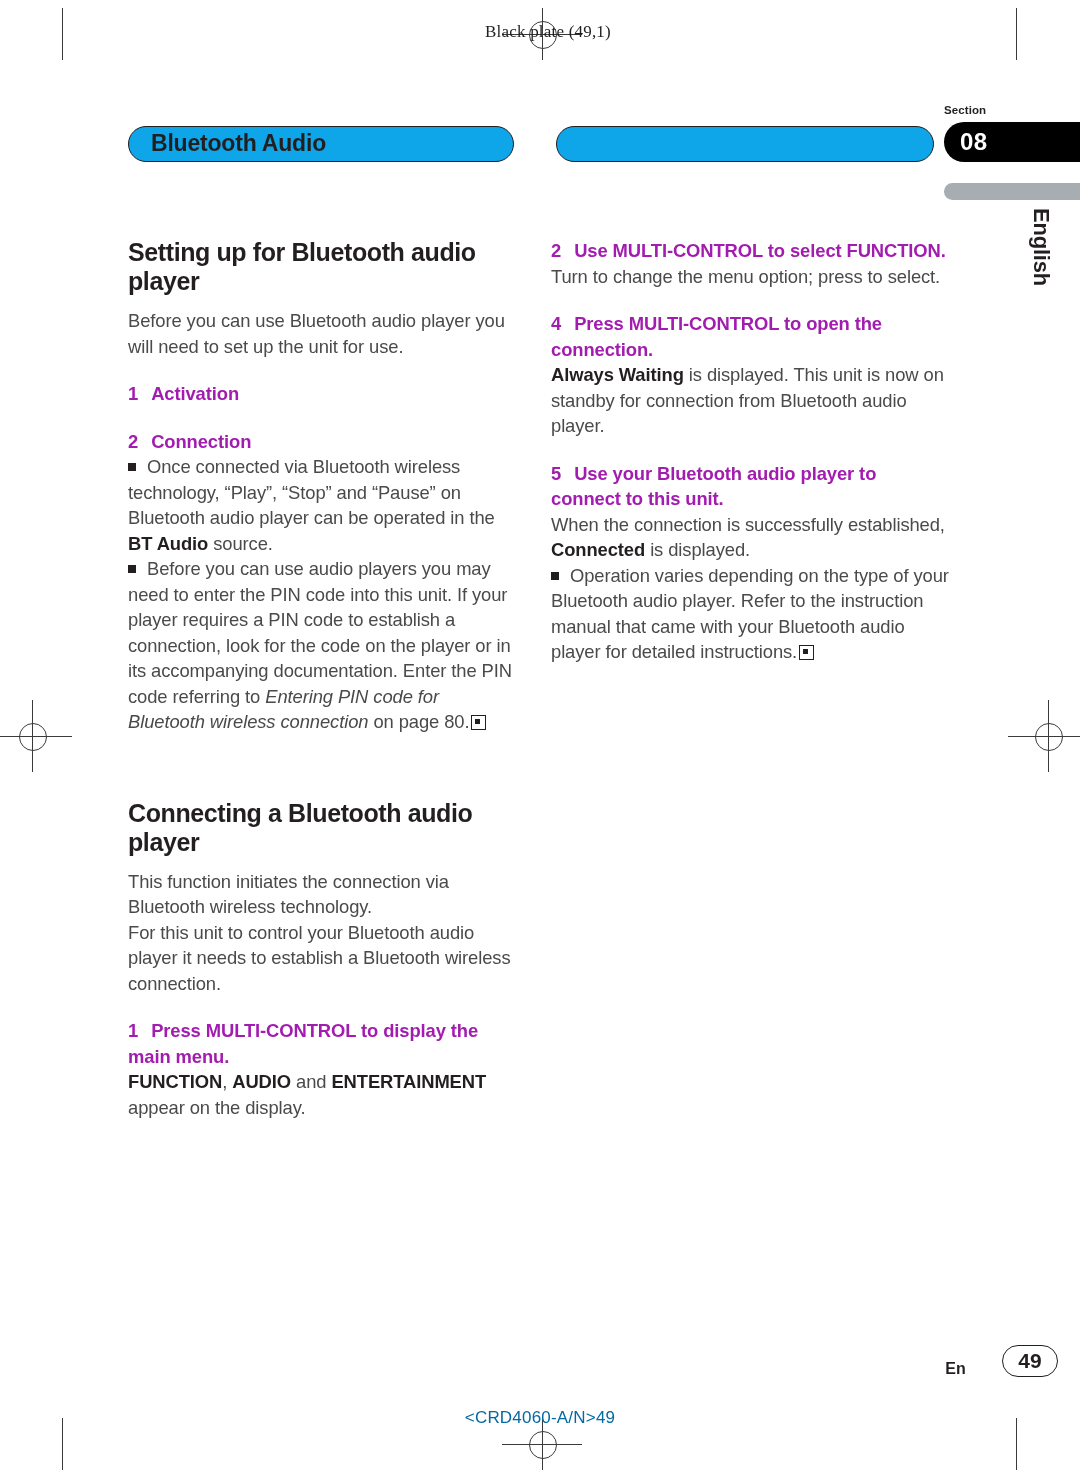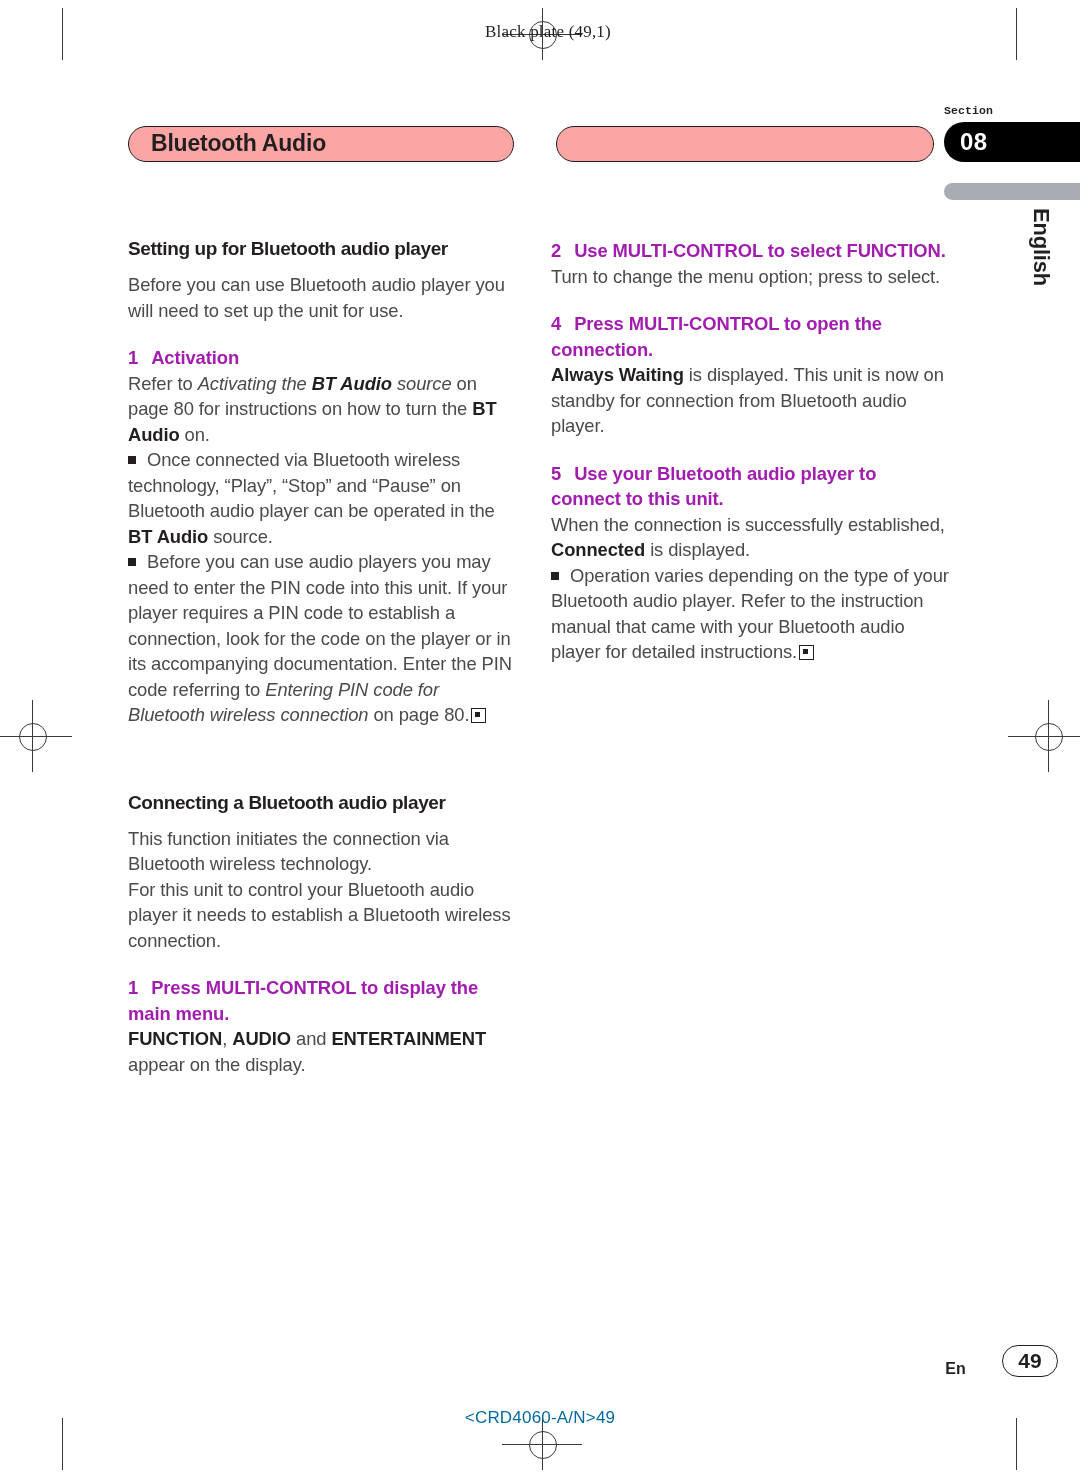--- a/index.html
+++ b/index.html
@@ -64,21 +64,21 @@
     font-size: 17px;
     color: #0369a1;
     letter-spacing: .2px;
   }
 
   
   .pill {
     position: absolute;
     border: 1.6px solid #231f20;
     border-radius: 999px;
-    background: #fca5a5;
+    background: #0ea5e9;
     box-sizing: border-box;
   }
   #chapter-pill {
     left: 128px; top: 126px;
     width: 386px; height: 36px;
   }
   #chapter-title {
     position: absolute;
     left: 22px; top: 50%;
     transform: translateY(-52%);
@@ -92,21 +92,20 @@
     width: 378px; height: 36px;
   }
 
   
   #section-label {
     position: absolute;
     left: 944px; top: 104px;
     font-size: 11.5px;
     font-weight: bold;
     letter-spacing: .1px;
-    font-family: Liberation Mono, monospace;
   }
   #section-tab {
     position: absolute;
     left: 944px; top: 122px;
     width: 136px; height: 40px;
     background: #000000;
     border-radius: 20px 0 0 20px;
   }
   #section-number {
     position: absolute;
@@ -143,21 +142,21 @@
   }
   .column {
     position: absolute;
     top: 0;
   }
   #column-left  { left: 128px; width: 390px; }
   #column-right { left: 551px; width: 400px; }
 
   h2.section-heading {
     margin: 0 0 12px 0;
-    font-size: 19px;
+    font-size: 25px;
     font-weight: bold;
     line-height: 1.16;
     letter-spacing: -0.4px;
     color: #231f20;
   }
   h2.section-heading.spaced-above { margin-top: 64px; }
 
   p.body-text {
     margin: 0;
     font-size: 18.4px;
@@ -287,22 +286,24 @@
 
   <div class="column" id="column-left">
 
     <h2 class="section-heading">Setting up for Bluetooth audio player</h2>
 
     <p class="body-text">Before you can use Bluetooth audio player you will need to set up the unit for use.</p>
 
     <p class="step-heading">
       <span class="step-num">1</span><span>Activation</span>
     </p>
-    <p class="body-text"><span>Refer to </span><span class="em">Activating the </span><span class="em bold">BT Audio</span><span class="em"> source</span><span> on page 80 for instructions on how to turn the </span><span class="bold">BT Audio</span><span> on.</span></p>
-
+
+    <p class="step-heading">
+      <span class="step-num">2</span><span>Connection</span>
+    </p>
 
     <p class="note-text"><span class="bullet-square"></span><span>Once connected via Bluetooth wireless technology, “Play”, “Stop” and “Pause” on Bluetooth audio player can be operated in the </span><span class="bold">BT Audio</span><span> source.</span></p>
 
     <p class="note-text"><span class="bullet-square"></span><span>Before you can use audio players you may need to enter the PIN code into this unit. If your player requires a PIN code to establish a connection, look for the code on the player or in its accompanying documentation. Enter the PIN code referring to </span><span class="em">Entering PIN code for Bluetooth wireless connection</span><span> on page 80.</span><span class="end-marker"></span></p>
 
     <h2 class="section-heading spaced-above">Connecting a Bluetooth audio player</h2>
 
     <p class="body-text">This function initiates the connection via Bluetooth wireless technology.</p>
     <p class="body-text">For this unit to control your Bluetooth audio player it needs to establish a Bluetooth wireless connection.</p>
 

